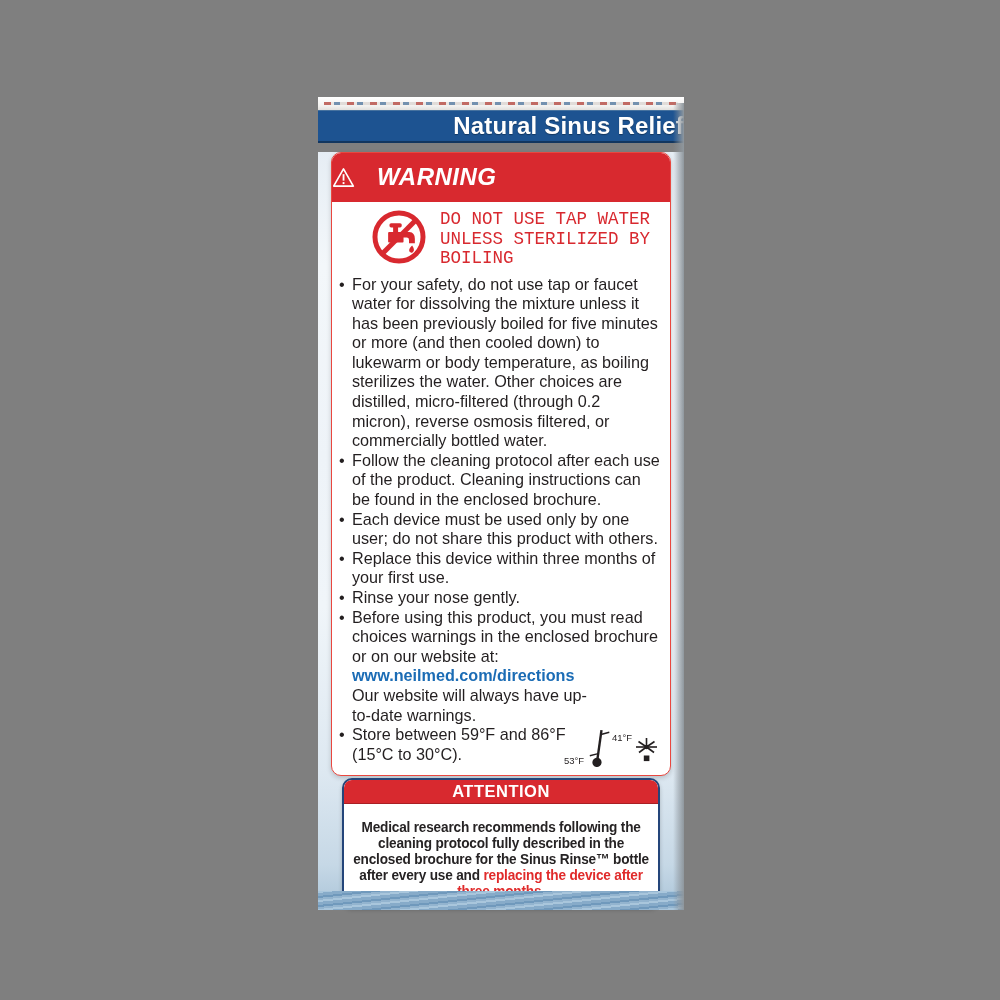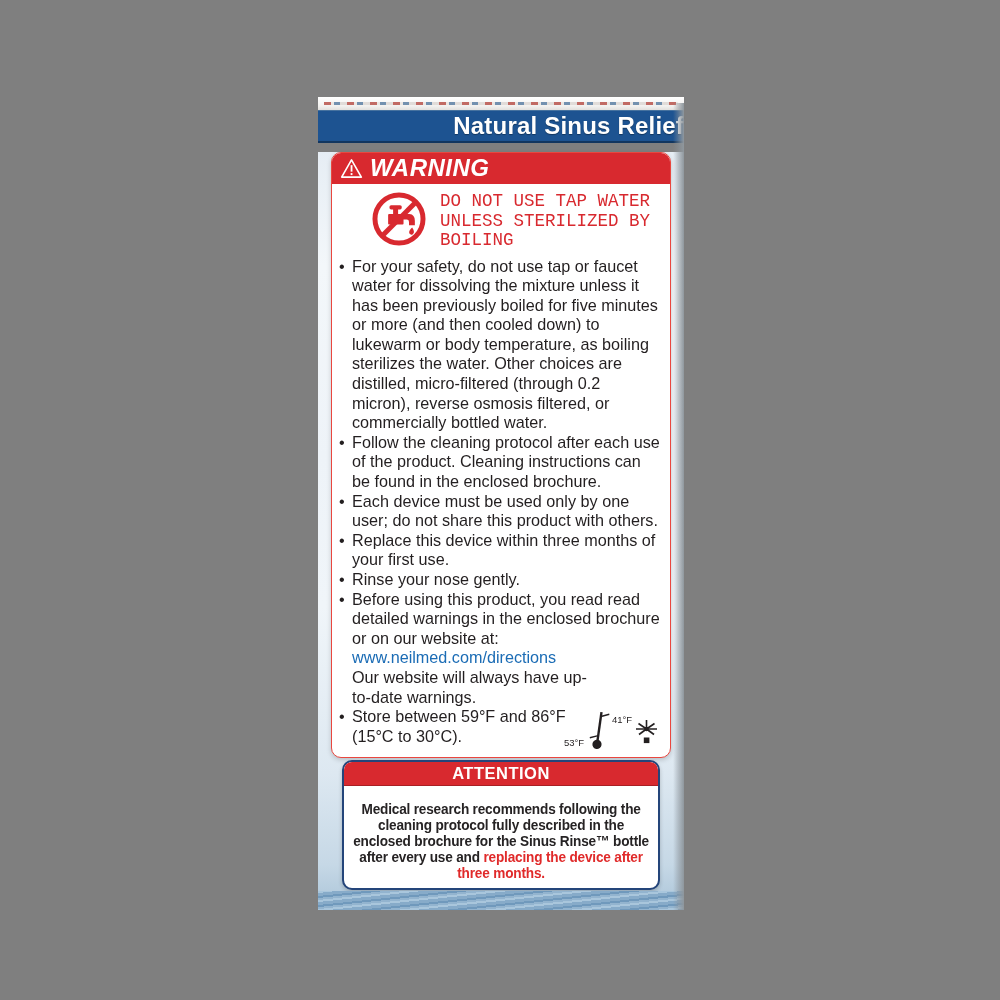--- a/index.html
+++ b/index.html
@@ -20,30 +20,30 @@
   .box-face { position:relative; height:758px;
      background:linear-gradient(180deg,#e6edf4 0%,#f3f7fa 15%,#eef3f8 40%,#f0f5f9 60%,#dde8f1 82%,#c6d8e6 94%,#aac4d8 100%); }
   .box-right-edge { position:absolute; right:0; top:-49px; width:11px; height:807px; z-index:5;
      background:linear-gradient(90deg,rgba(150,158,164,0) 0%,rgba(140,148,155,.45) 45%,#8f979d 100%); }
   .water-strip { position:absolute; left:0; right:0; bottom:0; height:19px;
      background:repeating-linear-gradient(174deg,#a9c6dc 0 2px,#87abc9 2px 5px,#7099bc 5px 7px,#93b4cf 7px 9px); }
 
   
   .warning-label { position:relative; width:340px; margin:9px auto 0; background:#ffffff;
      border:1.5px solid #e9473f; border-radius:10px; overflow:hidden; box-shadow:0 2px 5px rgba(0,0,0,.18); }
-  .warning-header { height:31px; background:#d8292f; display:flex; align-items:center; padding-left:8px; gap:7px; }
+  .warning-header { height:49px; background:#d8292f; display:flex; align-items:center; gap:22px; }
   .warning-header-title { color:#ffffff; font-size:24px; font-weight:bold; font-style:italic; letter-spacing:.5px; padding-bottom:2px; }
 
   .tap-row { display:flex; align-items:flex-start; gap:12px; padding:6px 8px 2px 38px; }
   .tap-text { color:#d8292f; font-size:17.5px; line-height:19.5px; width:222px; padding-top:2px;font-family:Liberation Mono, monospace; }
 
   ul.bullets { list-style:none; margin:4px 8px 6px 6px; }
   ul.bullets li { position:relative; padding-left:14px; font-size:16.2px; line-height:19.6px; color:#231f20; }
   ul.bullets li::before { content:"\2022"; position:absolute; left:1px; top:0; }
-  .link { display:block; color:#1b6cb5; }
+  .link { display:block; color:#1b6cb5;font-weight:bold; }
   .after-link { display:block; width:252px; }
   li.store-item { min-height:44px; }
   .store-text { display:inline-block; width:232px; }
 
   
   .temp-icons { position:absolute; right:0; top:2px; width:100px; height:42px; }
   .t-hi { position:absolute; left:50px; top:1px; font-size:9.5px; color:#231f20; }
   .t-lo { position:absolute; left:2px; top:24px; font-size:9.5px; color:#231f20; }
   .thermo-svg { position:absolute; left:26px; top:0; }
   .sun-svg { position:absolute; right:2px; top:9px; }
@@ -101,21 +101,21 @@
           <span class="tap-text">DO NOT USE TAP WATER UNLESS STERILIZED BY BOILING</span>
         </div>
 
         <ul class="bullets">
           <li>For your safety, do not use tap or faucet water for dissolving the mixture unless it has been previously boiled for five minutes or more (and then cooled down) to lukewarm or body temperature, as boiling sterilizes the water. Other choices are distilled, micro-filtered (through 0.2 micron), reverse osmosis filtered, or commercially bottled water.</li>
           <li>Follow the cleaning protocol after each use of the product. Cleaning instructions can be found in the enclosed brochure.</li>
           <li>Each device must be used only by one user; do not share this product with others.</li>
           <li>Replace this device within three months of your first use.</li>
           <li>Rinse your nose gently.</li>
           <li>
-            <span>Before using this product, you read read detailed warnings in the enclosed brochure or on our website at:</span>
+            <span>Before using this product, you must read choices warnings in the enclosed brochure or on our website at:</span>
             <span class="link">www.neilmed.com/directions</span>
             <span class="after-link">Our website will always have up-to-date warnings.</span>
           </li>
           <li class="store-item">
             <span class="store-text">Store between 59°F and 86°F (15°C to 30°C).</span>
             <span class="temp-icons">
               <span class="t-lo">53°F</span>
               <span class="t-hi">41°F</span>
               <svg class="thermo-svg" width="22" height="42" viewBox="0 0 22 42">
                 <g transform="rotate(8 11 21)" stroke="#231f20" fill="#231f20">

